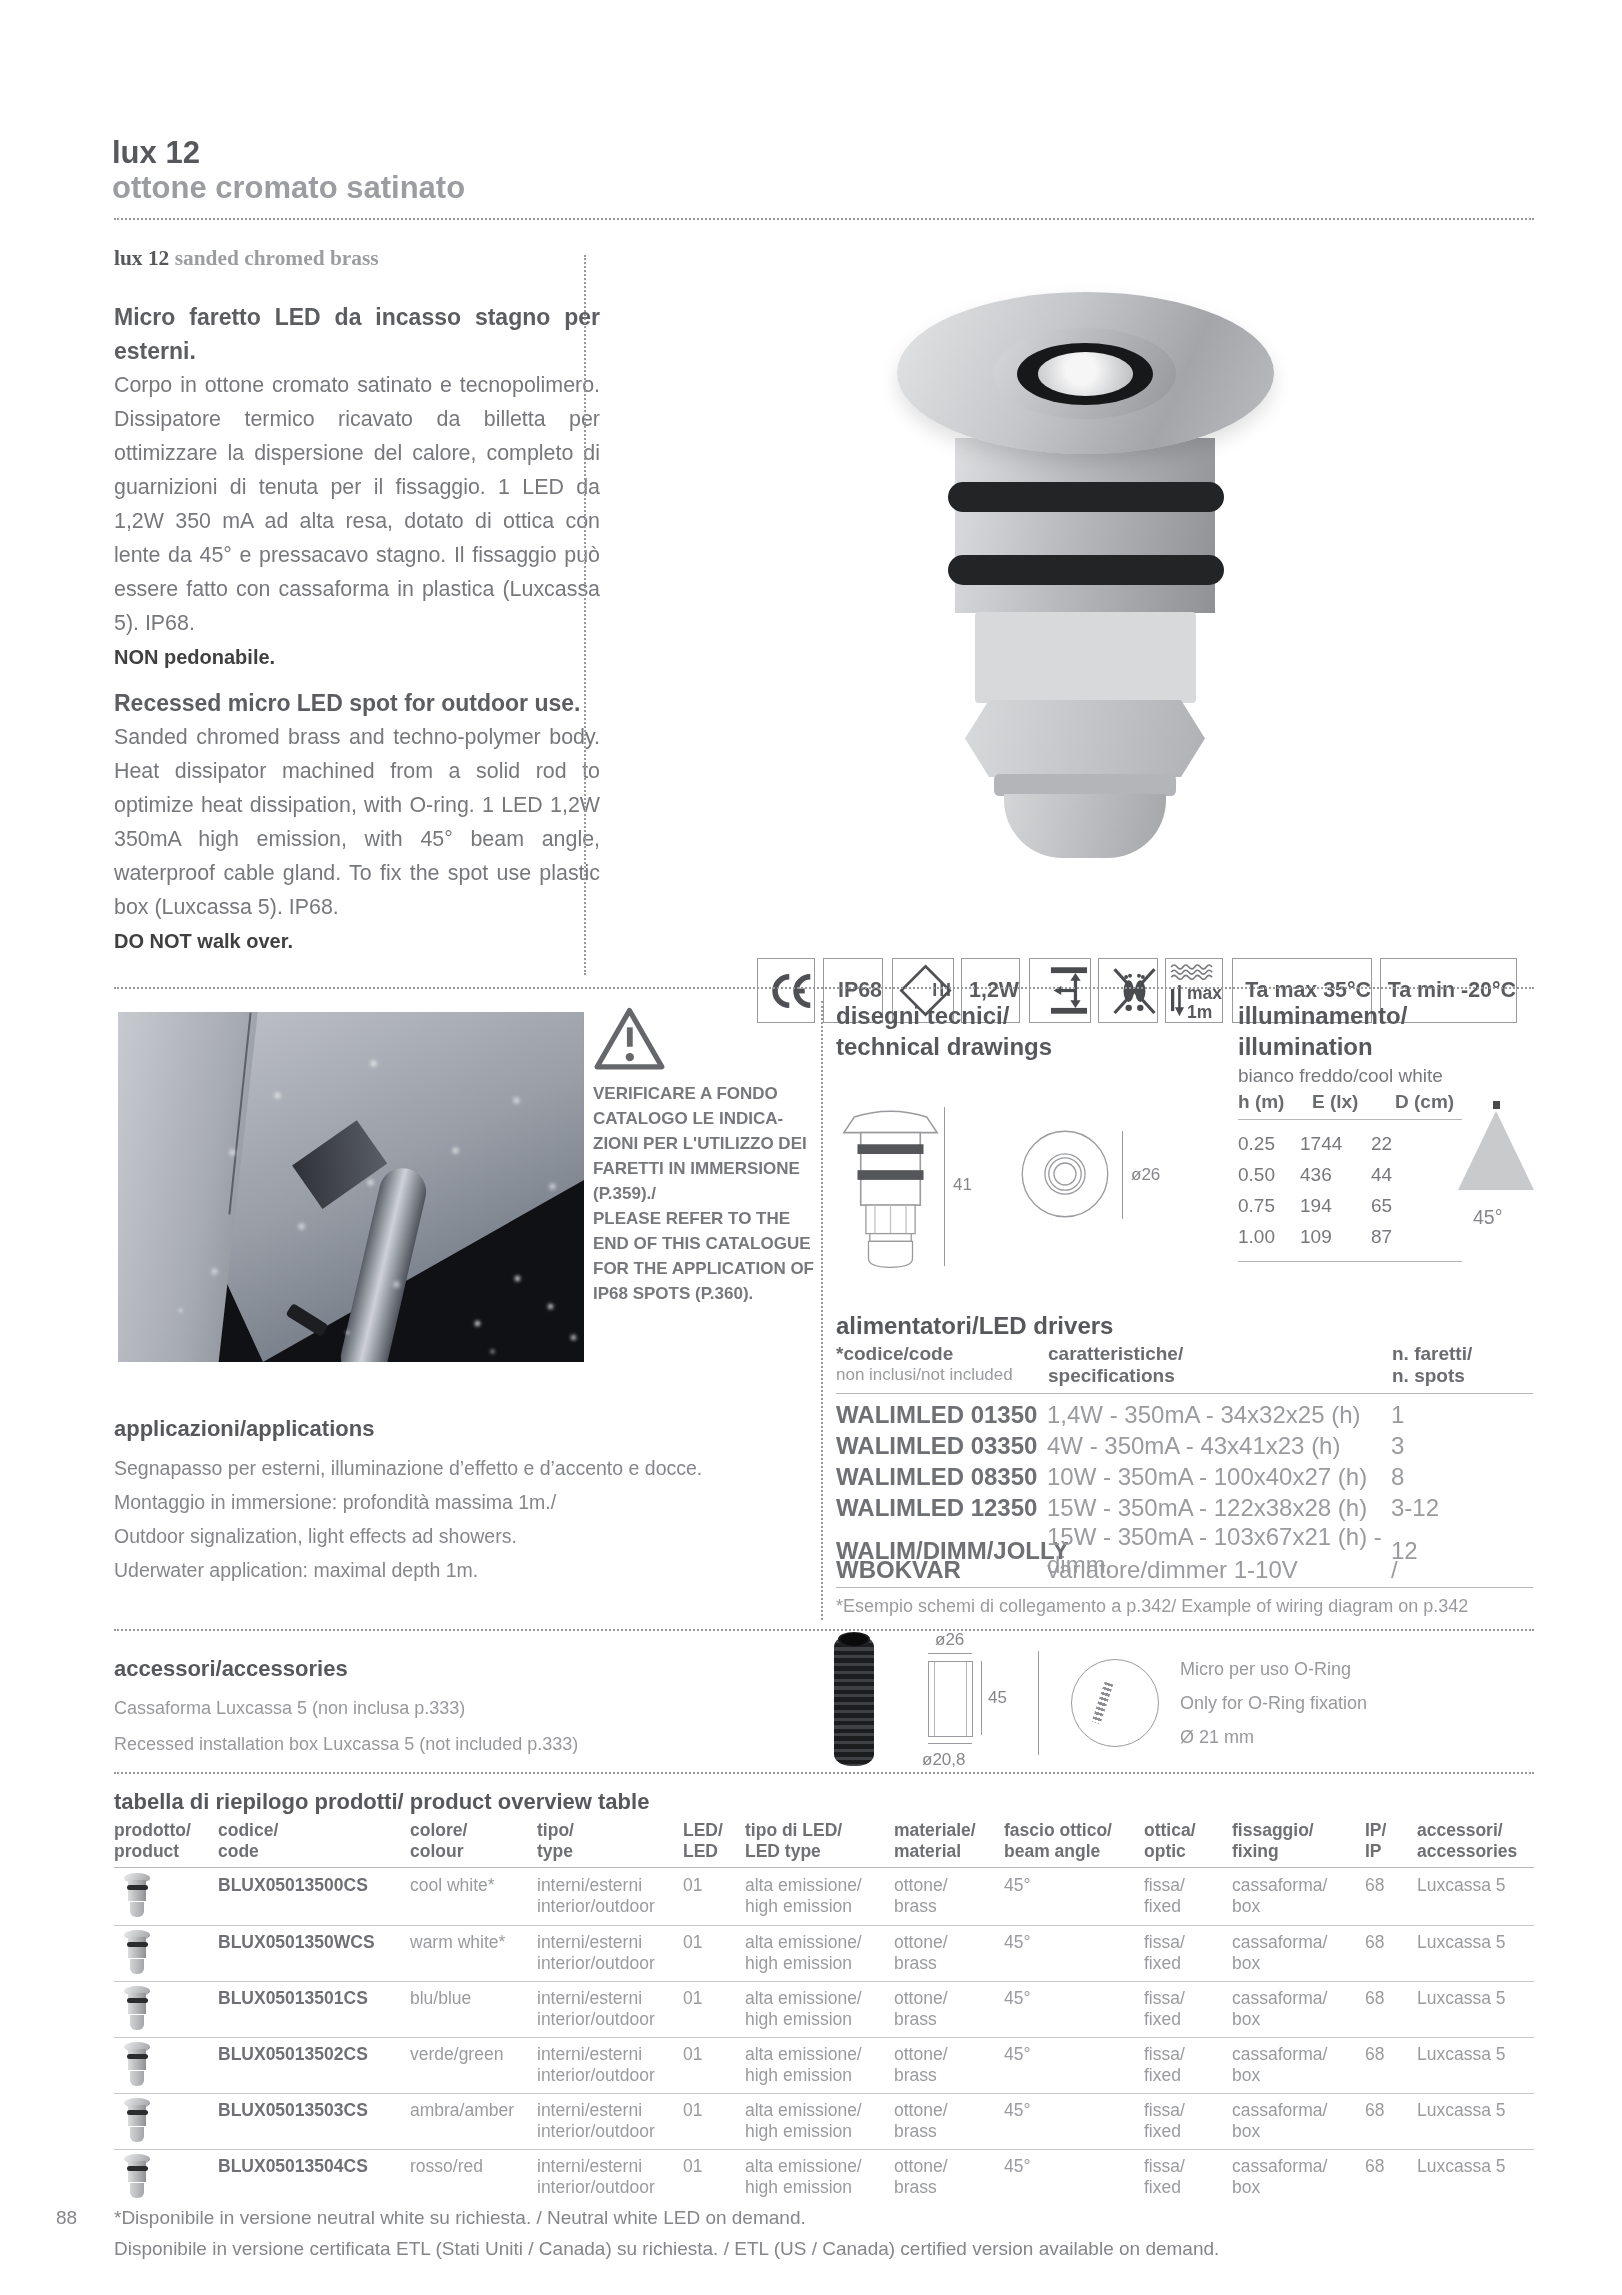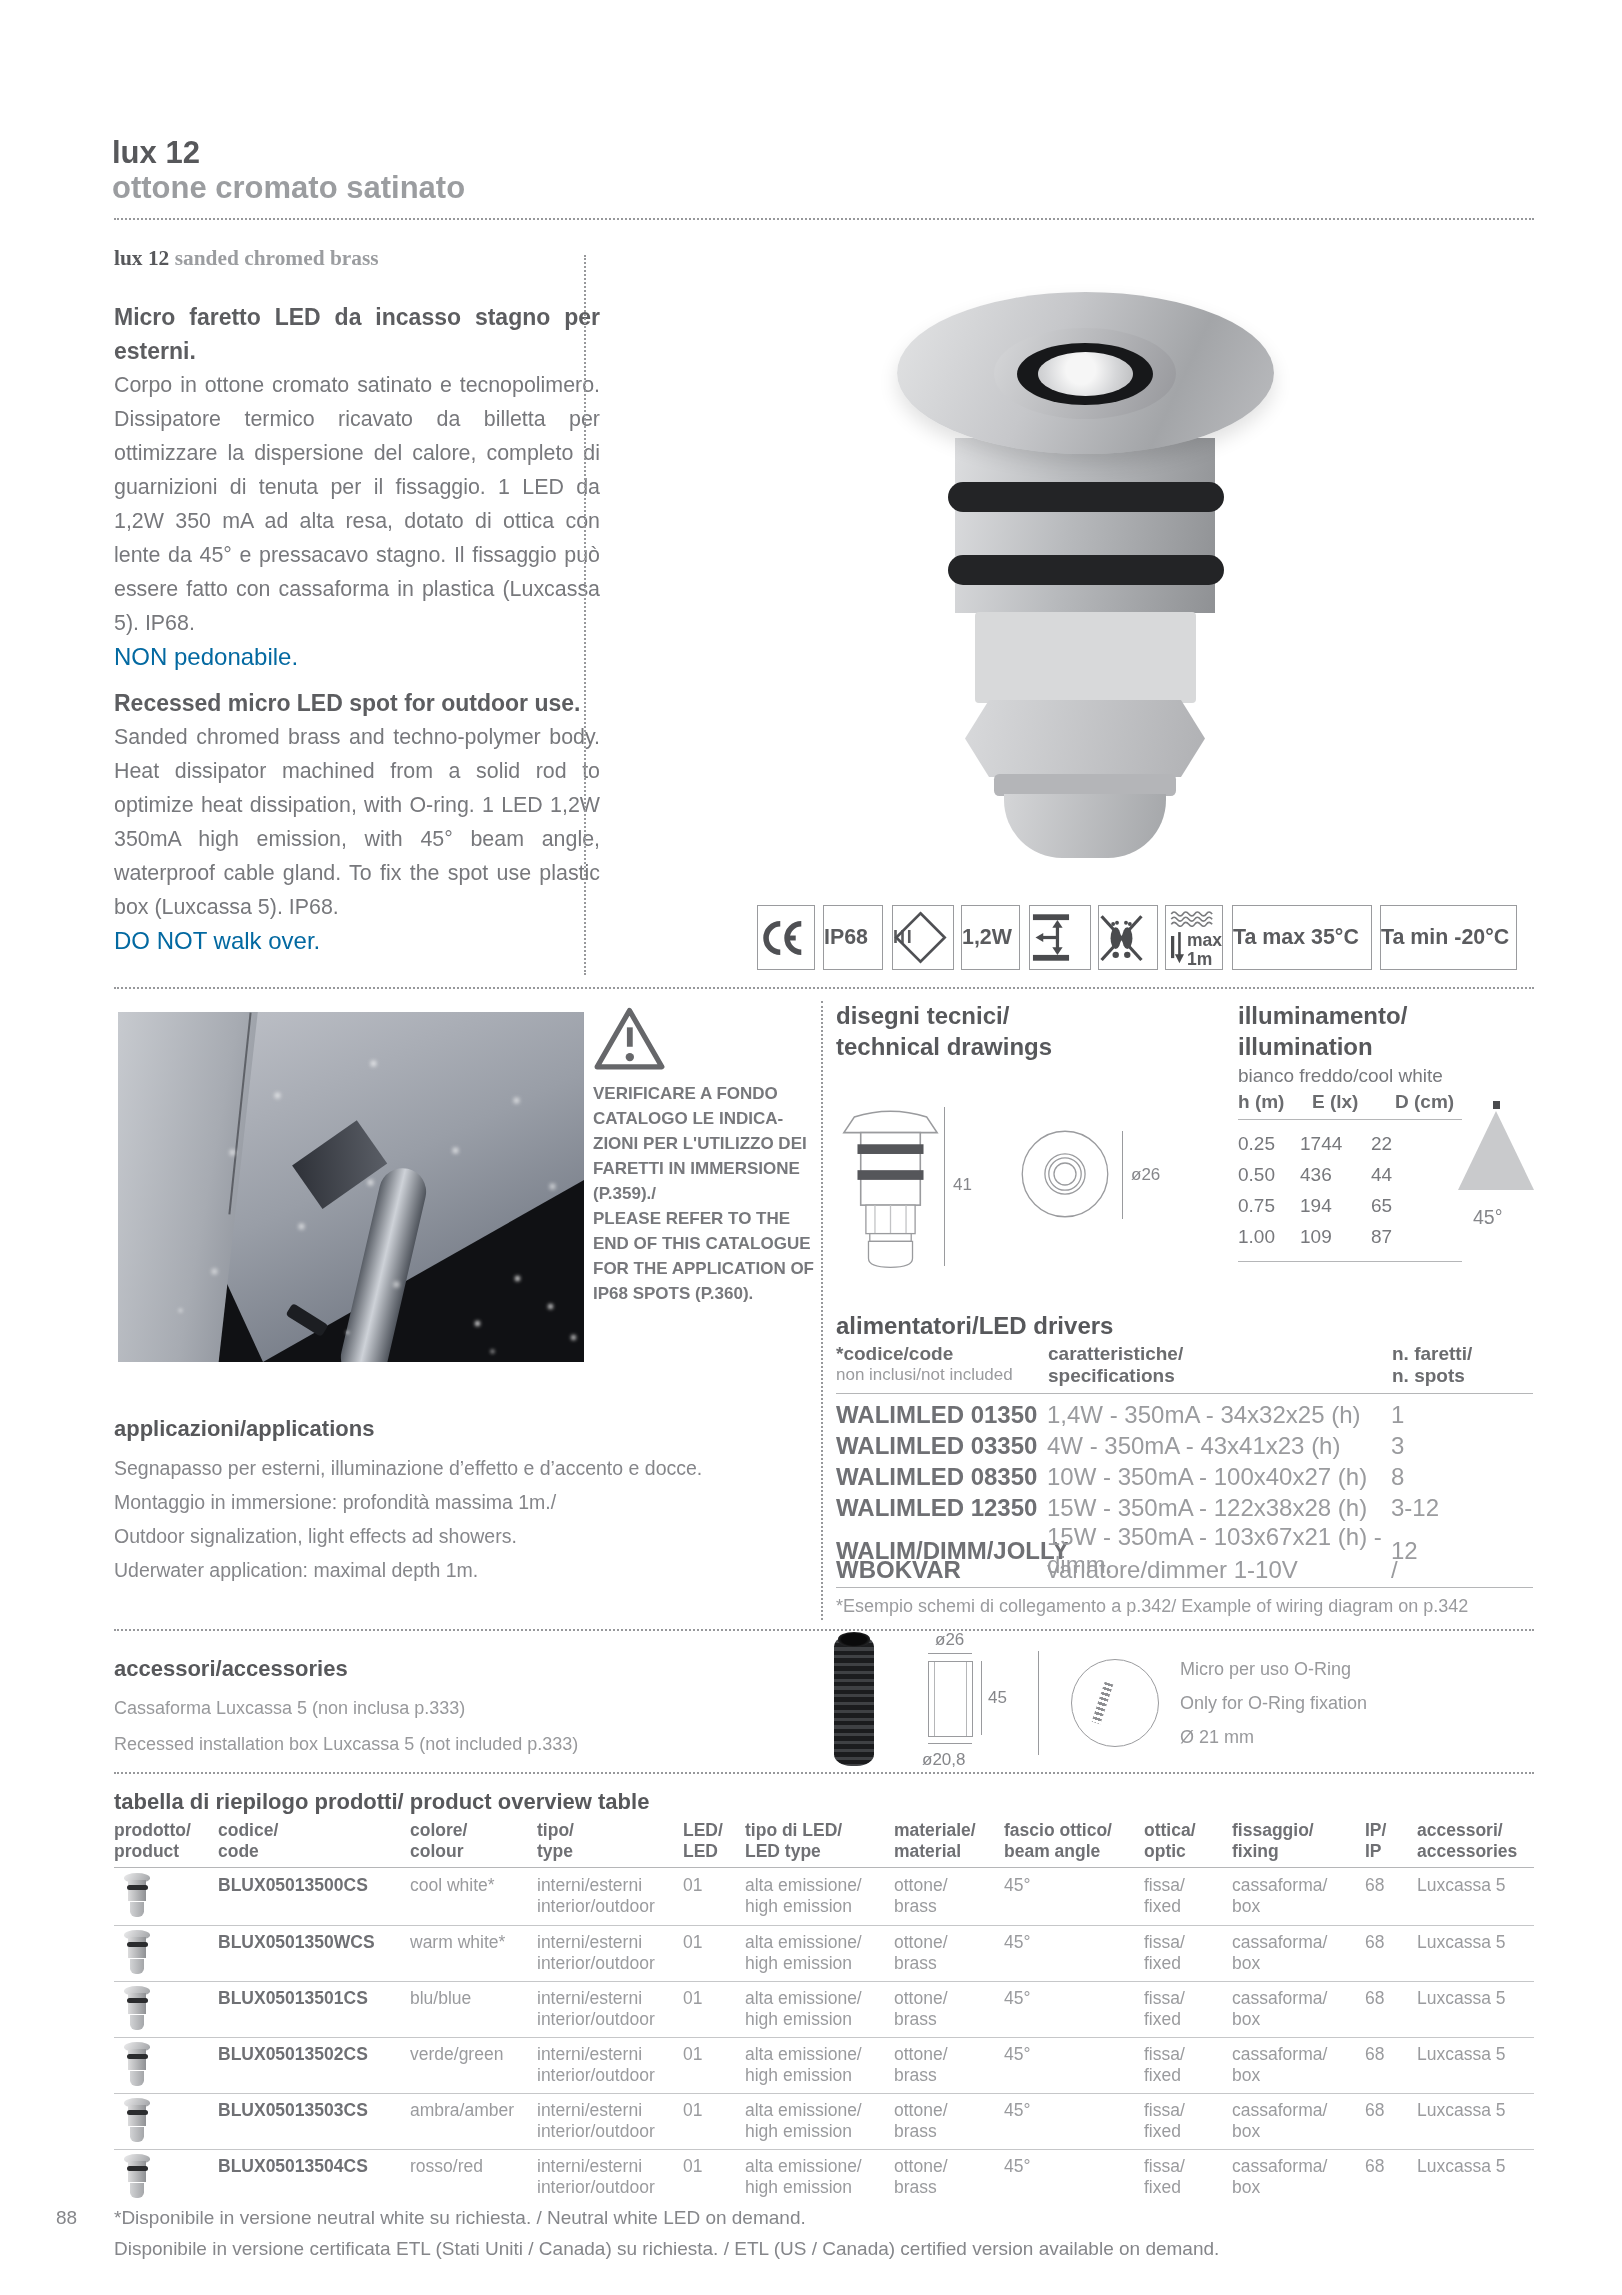--- a/index.html
+++ b/index.html
@@ -15,25 +15,25 @@
 
   
   .title{font-size:31px;font-weight:bold;color:#57585b;line-height:35px;}
   .subtitle{font-size:31px;font-weight:bold;color:#9b9da0;line-height:36px;}
   .tagline{font-size:21.4px;font-weight:bold;color:#9b9da0;}
   .tagline .first{color:#57585b;}
 
   
   .para{width:486px;font-size:21.4px;line-height:34px;text-align:justify;color:#77787c;}
   .para .lead{font-weight:bold;font-size:23px;color:#5c5d60;}
-  .para .note{font-weight:normal;font-size:24px;color:#0369a1;}
-
-  
-  .badge{position:absolute;top:905px;height:65px;border:1.3px solid #9a9b9e;background:#fff;
-    display:flex;align-items:center;justify-content:flex-start;
+  .para .note{font-weight:bold;font-size:20px;color:#404040;}
+
+  
+  .badge{position:absolute;top:958px;height:65px;border:1.3px solid #9a9b9e;background:#fff;
+    display:flex;align-items:center;justify-content:flex-end;
     color:#5a5b5e;font-weight:bold;font-size:21.4px;box-sizing:border-box;}
 
   
   .sechead{font-size:24px;line-height:31px;font-weight:bold;color:#57585b;}
   .sechead-sm{font-size:22px;font-weight:bold;color:#57585b;}
 
   
   .illum-head{display:grid;grid-template-columns:62px 71px 91px;font-size:19px;font-weight:bold;color:#6b6c6f;gap:12px;}
   .illum-row{display:grid;grid-template-columns:62px 71px 91px;font-size:19px;color:#77787c;height:31px;align-items:center;}
   .rule{background:#b5b6b8;height:1.3px;}

